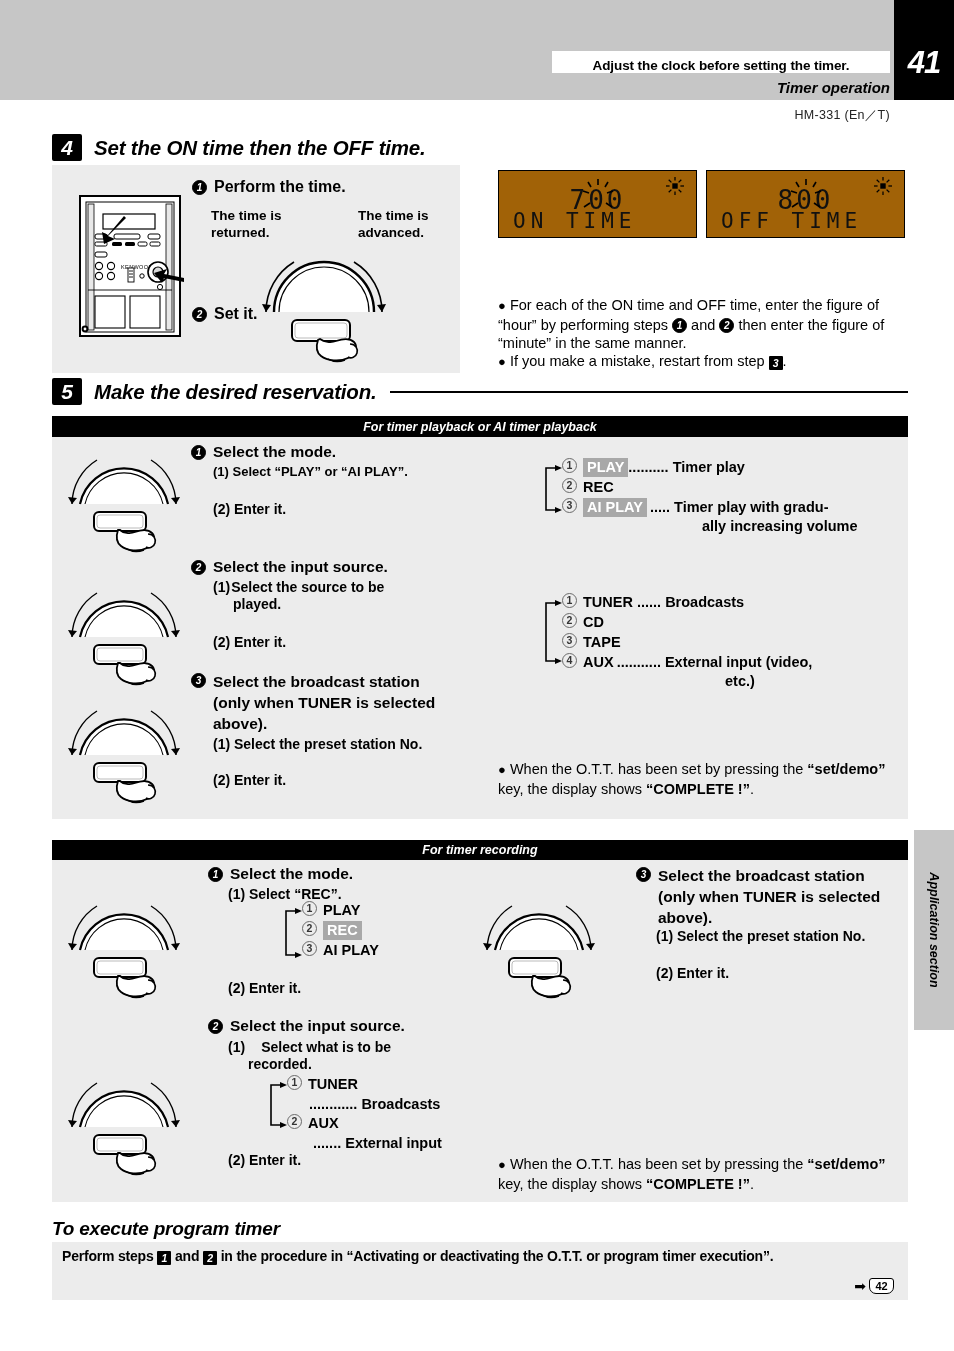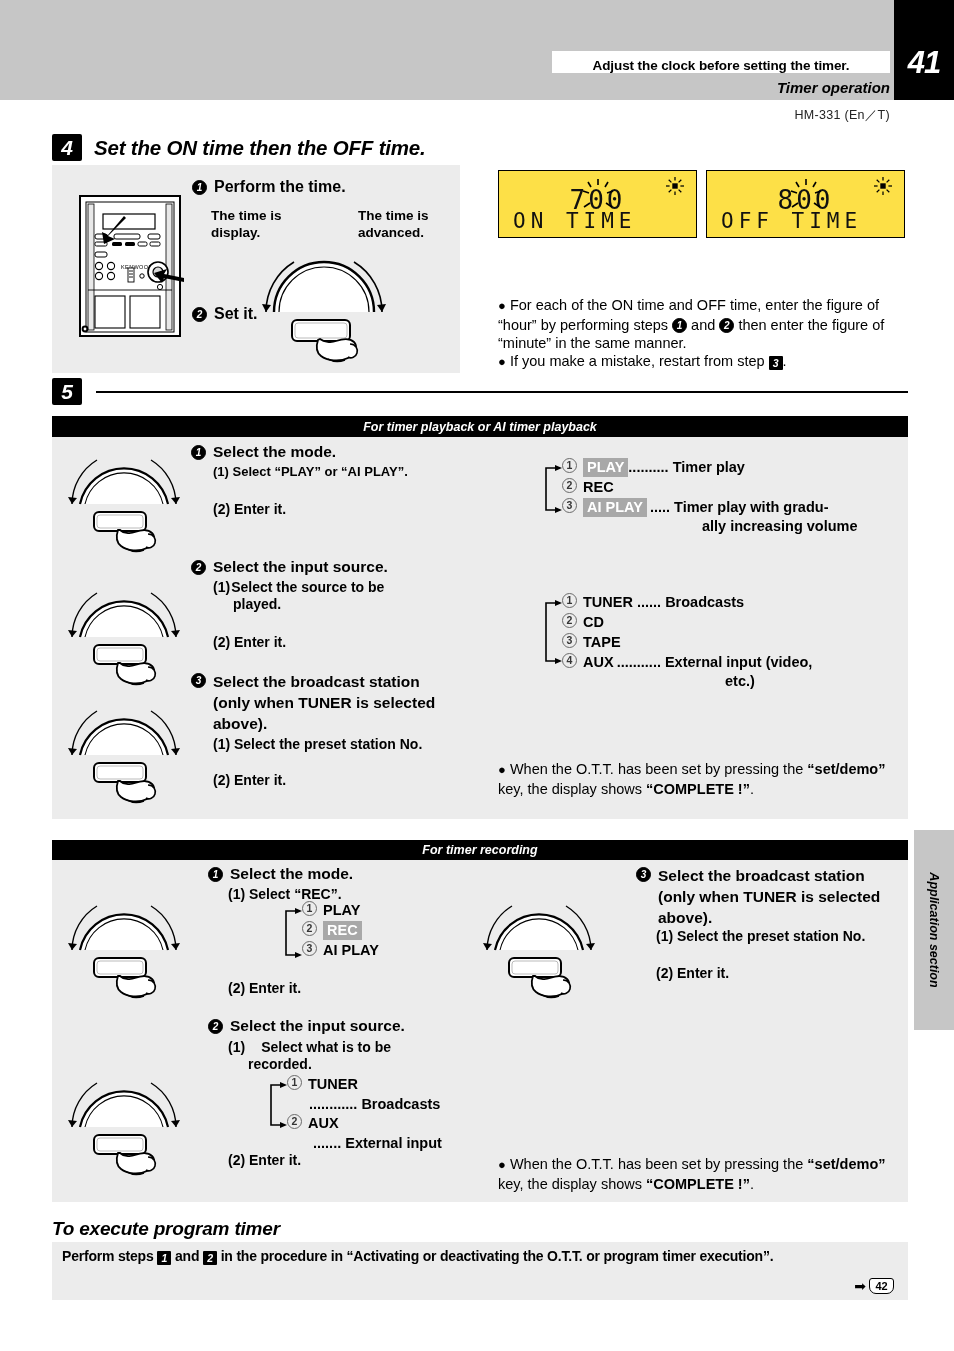--- a/index.html
+++ b/index.html
@@ -95,21 +95,21 @@
     font-size:10.5px; font-weight:bold; font-style:italic;
     vertical-align:-1px; border-radius:1px;
   }
   .hl { background:#a8a8a8; color:#fff; padding:0 4px; font-weight:bold; }
 
   .bullet-txt { font-size:14.5px; line-height:18.5px; }
   .bullet-txt .dot { font-size:13px; }
 
   
   .lcd {
-    position:absolute; border:1.6px solid #000; background:#fde047;
+    position:absolute; border:1.6px solid #000; background:#a16207;
   }
   .lcd-main {
     position:absolute; left:0; top:14px; width:100%;
     text-align:center; font-family:"DejaVu Sans Mono", monospace;
     font-size:26px; letter-spacing:3px; color:#111;
   }
   .lcd-label {
     position:absolute; left:14px; bottom:4px;
     font-family:"DejaVu Sans Mono", monospace;
     font-size:21px; letter-spacing:5px; color:#111;
@@ -213,21 +213,21 @@
   <path d="M112 86 L92 82 L95 77 L82 81 L90 91 L92 86 L112 90 Z" fill="#000"></path>
 </svg>
 
 <div style="position:absolute; left:192px; top:178px; display:flex; align-items:center;">
   <span class="circ-num">1</span>
   <span style="margin-left:7px; font-size:16px; font-weight:bold;">Perform the time.</span>
 </div>
 
 <div style="position:absolute; left:211px; top:207px; font-size:13.5px; font-weight:bold; line-height:17px;">
   <div>The time is</div>
-  <div>display.</div>
+  <div>returned.</div>
 </div>
 <div style="position:absolute; left:358px; top:207px; font-size:13.5px; font-weight:bold; line-height:17px;">
   <div>The time is</div>
   <div>advanced.</div>
 </div>
 
 <svg class="dial" style="left:258px; top:254px;" width="132" height="62">
   <path d="M16 58 A 50 50 0 0 1 116 58" fill="#fff" stroke="#000" stroke-width="2.4"></path>
   <path d="M21 58 A 45 45 0 0 1 111 58" fill="none" stroke="#000" stroke-width="1.2"></path>
   <path d="M8 58 A 58 58 0 0 1 36 8" fill="none" stroke="#000" stroke-width="1.6"></path>
@@ -316,20 +316,21 @@
   <span>then enter the figure of “minute” in the same manner.</span>
 </div>
 <div style="position:absolute; left:498px; top:352px; width:406px;" class="bullet-txt">
   <span class="dot">●</span>
   <span>If you make a mistake, restart from step</span>
   <span class="sq-num">3</span><span>.</span>
 </div>
 
 <div class="step-head" style="left:52px; top:378px; width:856px;">
   <div class="step-badge">5</div>
+  <div class="step-title">Make the desired reservation.</div>
   <div class="rule-line"></div>
 </div>
 
 <div class="black-bar" style="position:absolute; left:52px; top:416px; width:856px; height:21px;">
   <span>For timer playback or AI timer playback</span>
 </div>
 <div class="panel" style="left:52px; top:437px; width:856px; height:382px;"></div>
 
 <div style="position:absolute; left:191px; top:443px; display:flex; align-items:center;">
   <span class="circ-num">1</span>

